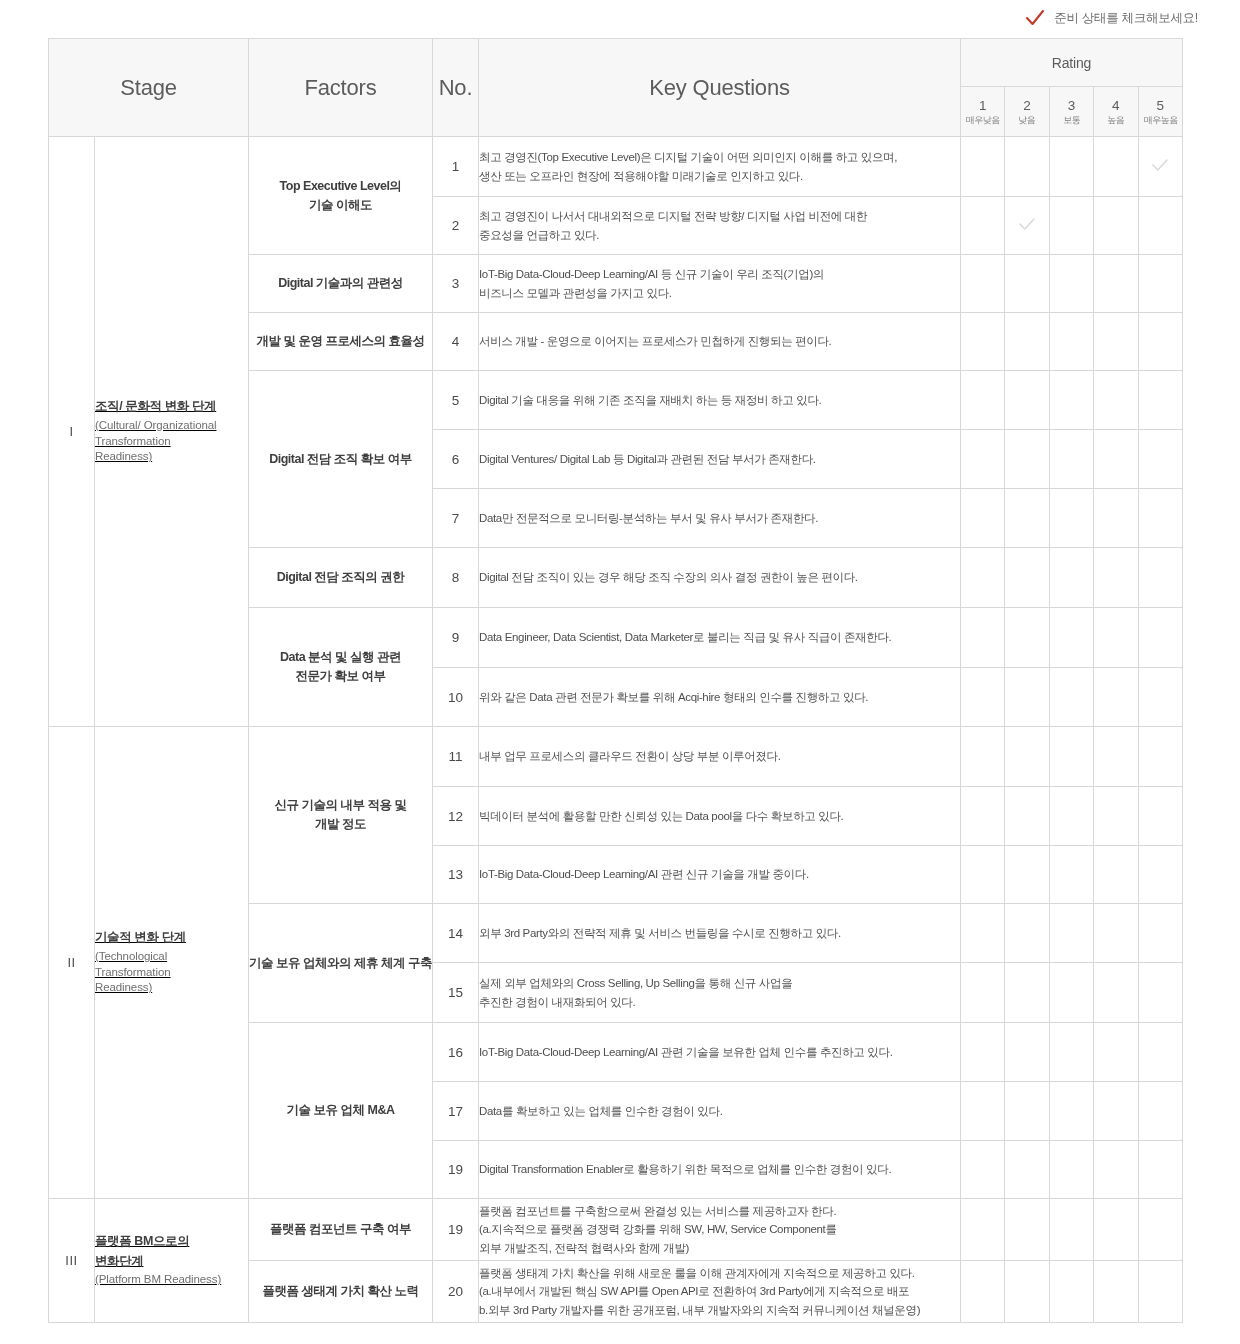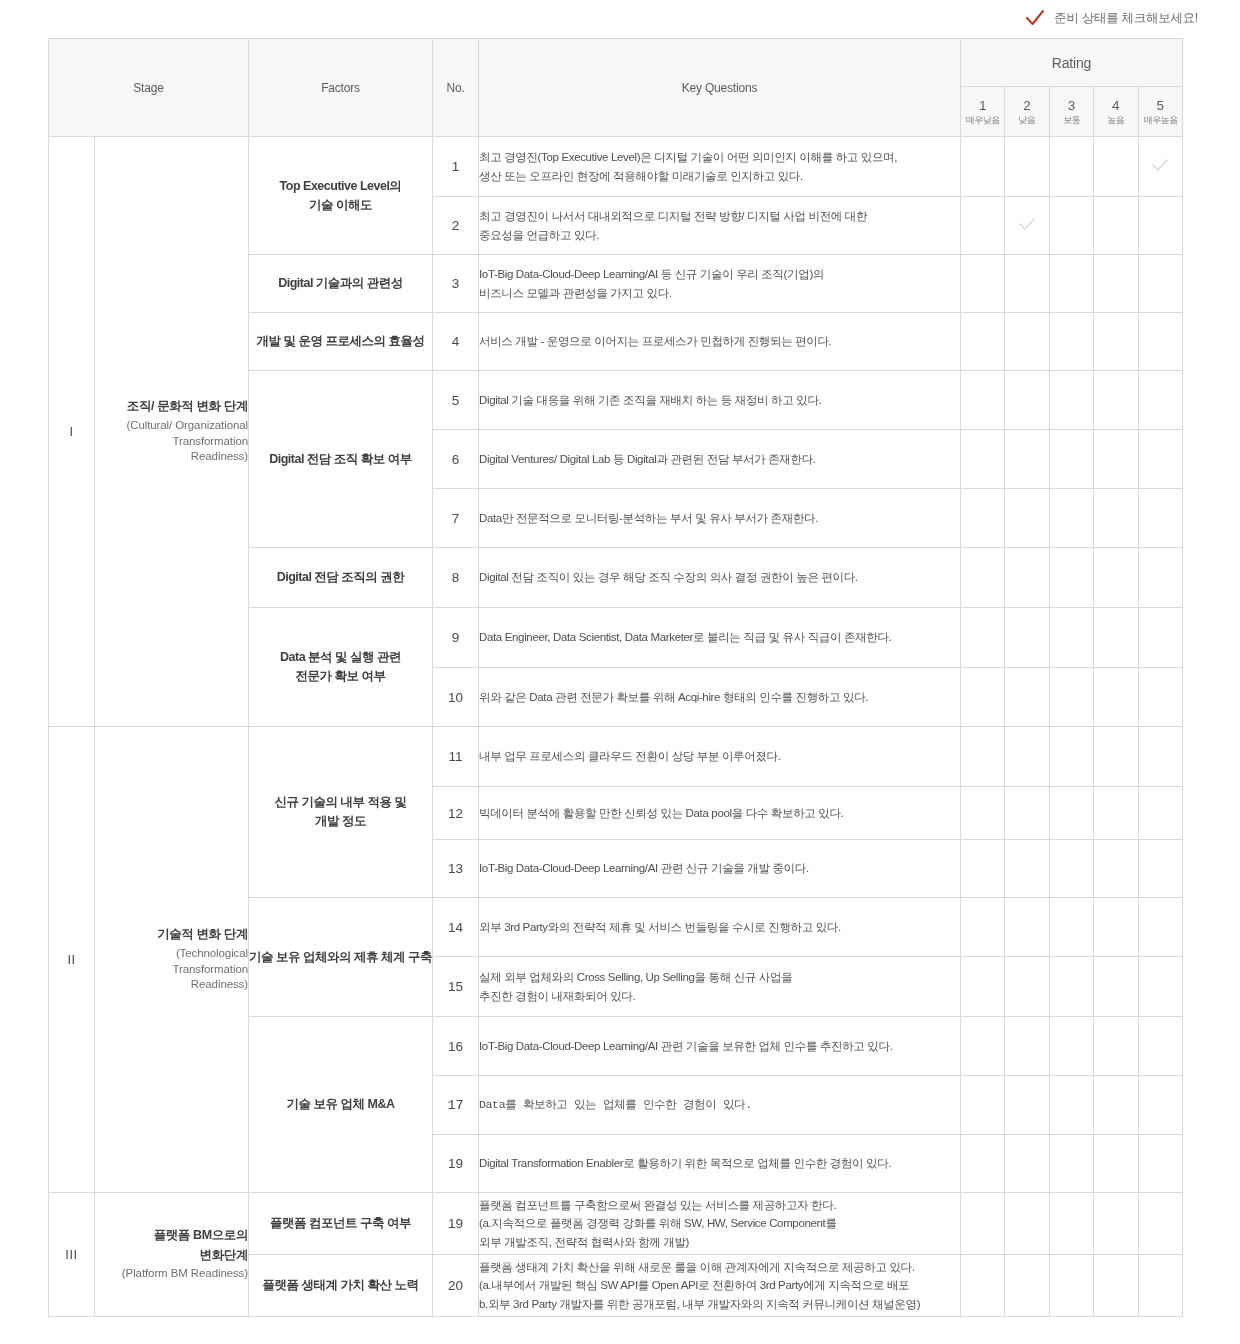--- a/index.html
+++ b/index.html
@@ -69,21 +69,21 @@
   col.c-r1, col.c-r2, col.c-r3, col.c-r4, col.c-r5 { width: 44.4px; }
 
   
   thead th {
     background: #f7f7f7;
     color: #5c5c5c;
     font-weight: normal;
     text-align: center;
   }
   th.h-stage, th.h-factors, th.h-no, th.h-kq {
-    font-size: 12px;
+    font-size: 22px;
     height: 98px;
     letter-spacing: -0.2px;
   }
   th.h-rating {
     font-size: 14px;
     height: 48px;
     letter-spacing: -0.2px;
   }
   th.h-rnum {
     height: 50px;
@@ -105,23 +105,24 @@
   }
 
   
   td.roman {
     text-align: center;
     font-size: 13px;
     color: #4c4c4c;
     letter-spacing: 0.5px;
   }
   td.stage {
-    text-align: right;
+    text-align: left;
     padding: 6px 6px;
     line-height: 1.42;
+    text-decoration: underline;
   }
   td.stage .stage-ko {
     display: block;
     font-size: 12.5px;
     font-weight: bold;
     color: #3f3f3f;
     letter-spacing: -0.4px;
     margin-bottom: 2px;
   }
   td.stage .stage-en {
@@ -365,21 +366,21 @@
           <td class="no">11</td>
           <td class="question">
             <span class="qline">내부 업무 프로세스의 클라우드 전환이 상당 부분 이루어졌다.</span>
           </td>
           <td class="rating empty"></td>
           <td class="rating empty"></td>
           <td class="rating empty"></td>
           <td class="rating empty"></td>
           <td class="rating empty"></td>
         </tr>
-        <tr style="height: 53px;">
+        <tr style="height: 59px;">
           <td class="no">12</td>
           <td class="question">
             <span class="qline">빅데이터 분석에 활용할 만한 신뢰성 있는 Data pool을 다수 확보하고 있다.</span>
           </td>
           <td class="rating empty"></td>
           <td class="rating empty"></td>
           <td class="rating empty"></td>
           <td class="rating empty"></td>
           <td class="rating empty"></td>
         </tr>
@@ -423,21 +424,21 @@
           <td class="no">16</td>
           <td class="question">
             <span class="qline">IoT-Big Data-Cloud-Deep Learning/AI 관련 기술을 보유한 업체 인수를 추진하고 있다.</span>
           </td>
           <td class="rating empty"></td>
           <td class="rating empty"></td>
           <td class="rating empty"></td>
           <td class="rating empty"></td>
           <td class="rating empty"></td>
         </tr>
-        <tr style="height: 59px; font-family: Liberation Mono, monospace;">
+        <tr style="height: 59px;">
           <td class="no">17</td>
           <td class="question">
             <span class="qline">Data를 확보하고 있는 업체를 인수한 경험이 있다.</span>
           </td>
           <td class="rating empty"></td>
           <td class="rating empty"></td>
           <td class="rating empty"></td>
           <td class="rating empty"></td>
           <td class="rating empty"></td>
         </tr>

